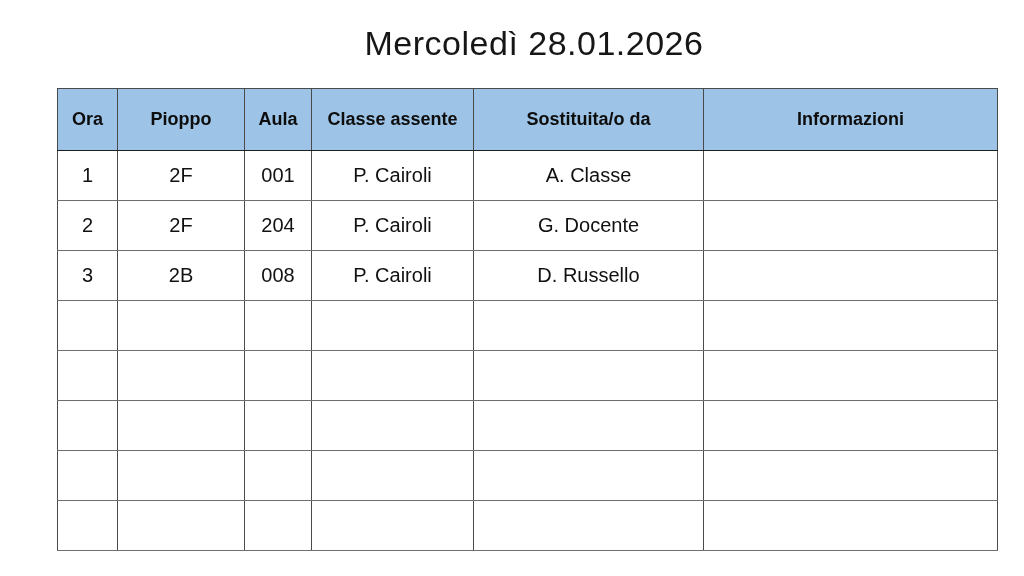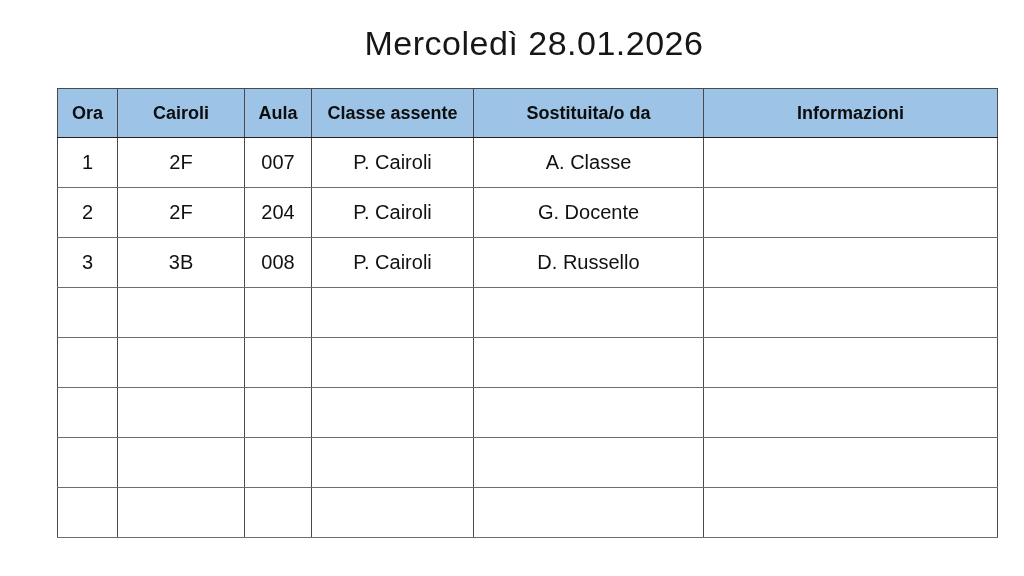--- a/index.html
+++ b/index.html
@@ -41,21 +41,21 @@
 
   .sub-table th,.sub-table td{
     border:1px solid var(--border);
     text-align:center;
     vertical-align:middle;
     overflow:hidden;
     white-space:nowrap;
   }
   .sub-table thead th{
     background:var(--header-bg);
-    height:49px;
+    height:62px;
     font-size:18px;
     font-weight:700;
     color:#0d0d0d;
     border-bottom:1.5px solid #1f1f1f;
   }
   .sub-table tbody td{
     height:50px;
     font-size:20px;
     font-weight:400;
     background:#ffffff;
@@ -77,47 +77,47 @@
       <col class="c-ora">
         <col class="c-classe">
         <col class="c-aula">
       <col class="c-docente">
         <col class="c-sostituta">
         <col class="c-info">
     </colgroup>
     <thead>
       <tr>
         <th>Ora</th>
-        <th>Cairoli</th>
+        <th>Pioppo</th>
         <th>Aula</th>
         <th>Classe assente</th>
         <th>Sostituita/o da</th>
         <th>Informazioni</th>
       </tr>
     </thead>
     <tbody>
         <tr>
           <td>1</td>
           <td>2F</td>
-          <td>007</td>
+          <td>001</td>
           <td>P. Cairoli</td>
           <td>A. Classe</td>
           <td></td>
         </tr>
         <tr>
           <td>2</td>
           <td>2F</td>
           <td>204</td>
           <td>P. Cairoli</td>
           <td>G. Docente</td>
           <td></td>
         </tr>
         <tr>
           <td>3</td>
-          <td>3B</td>
+          <td>2B</td>
           <td>008</td>
           <td>P. Cairoli</td>
           <td>D. Russello</td>
           <td></td>
         </tr>
         <tr>
           <td></td>
           <td></td>
           <td></td>
           <td></td>

